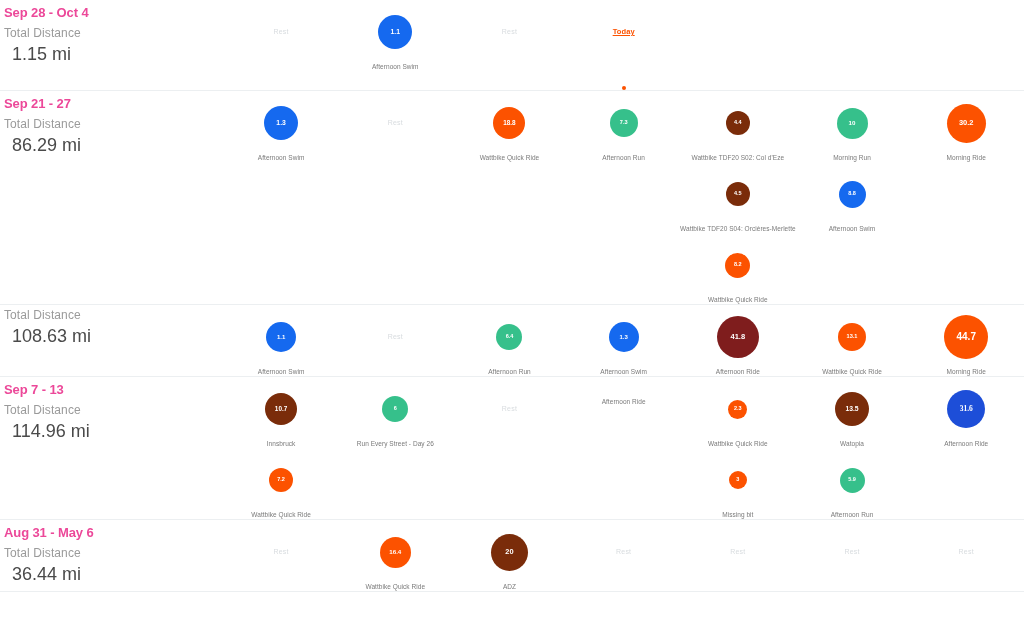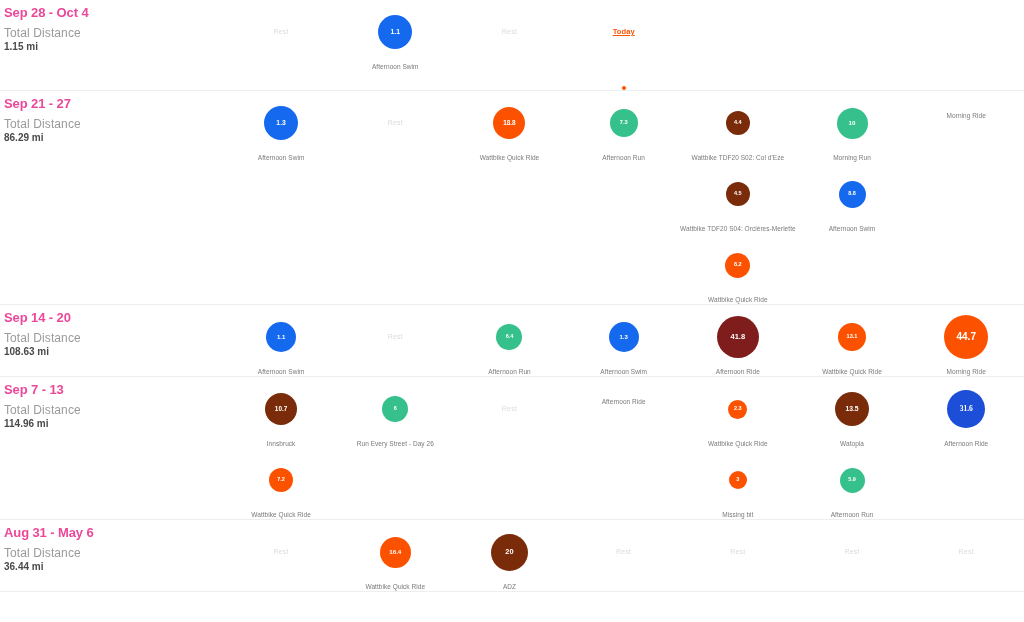--- a/index.html
+++ b/index.html
@@ -42,25 +42,25 @@
     margin: 0 0 7px 0;
   }
   .week-distance-label {
     font-size: 12px;
     color: #9a9a9a;
     line-height: 10px;
     margin: 0;
     letter-spacing: 0.1px;
   }
   .week-distance-value {
-    font-size: 10px;
+    font-size: 18px;
     color: #4a4a4a;
     line-height: 17px;
-    margin: 0;
-    font-weight: bold;
+    margin: 8px;
+    font-weight: normal;
   }
   .week-days {
     flex: 1 1 auto;
     display: flex;
     flex-direction: column;
   }
   .day-line {
     display: flex;
     flex-direction: row;
     width: 800px;
@@ -204,20 +204,23 @@
             </div>
             <div class="act-label">Wattbike TDF20 S02: Col d'Eze</div>
           </div>
           <div class="day-cell">
             <div class="bubble-slot">
               <div class="bubble" style="width: 31px; height: 31px; background: rgb(54, 192, 139); font-size: 6.2px;">10</div>
             </div>
             <div class="act-label">Morning Run</div>
           </div>
           <div class="day-cell">
+            <div class="bubble-slot">
+              <div class="bubble" style="width: 39px; height: 39px; background: rgb(252, 82, 0); font-size: 7.5px;">30.2</div>
+            </div>
             <div class="act-label">Morning Ride</div>
           </div>
         </div>
         <div class="day-line">
           <div class="empty-cell"></div>
           <div class="empty-cell"></div>
           <div class="empty-cell"></div>
           <div class="empty-cell"></div>
           <div class="day-cell">
             <div class="bubble-slot">
@@ -244,21 +247,20 @@
             </div>
             <div class="act-label">Wattbike Quick Ride</div>
           </div>
           <div class="empty-cell"></div>
           <div class="empty-cell"></div>
         </div>
       </div>
     </div>
     <div class="week-row">
       <div class="week-summary">
-        <div class="week-title">Sep 14 - 20</div>
         <div class="week-distance-label">Total Distance</div>
         <div class="week-distance-value">108.63 mi</div>
       </div>
       <div class="week-days">
         <div class="day-line">
           <div class="day-cell">
             <div class="bubble-slot">
               <div class="bubble" style="width: 30px; height: 30px; background: rgb(21, 105, 239); font-size: 6px;">1.1</div>
             </div>
             <div class="act-label">Afternoon Swim</div>

